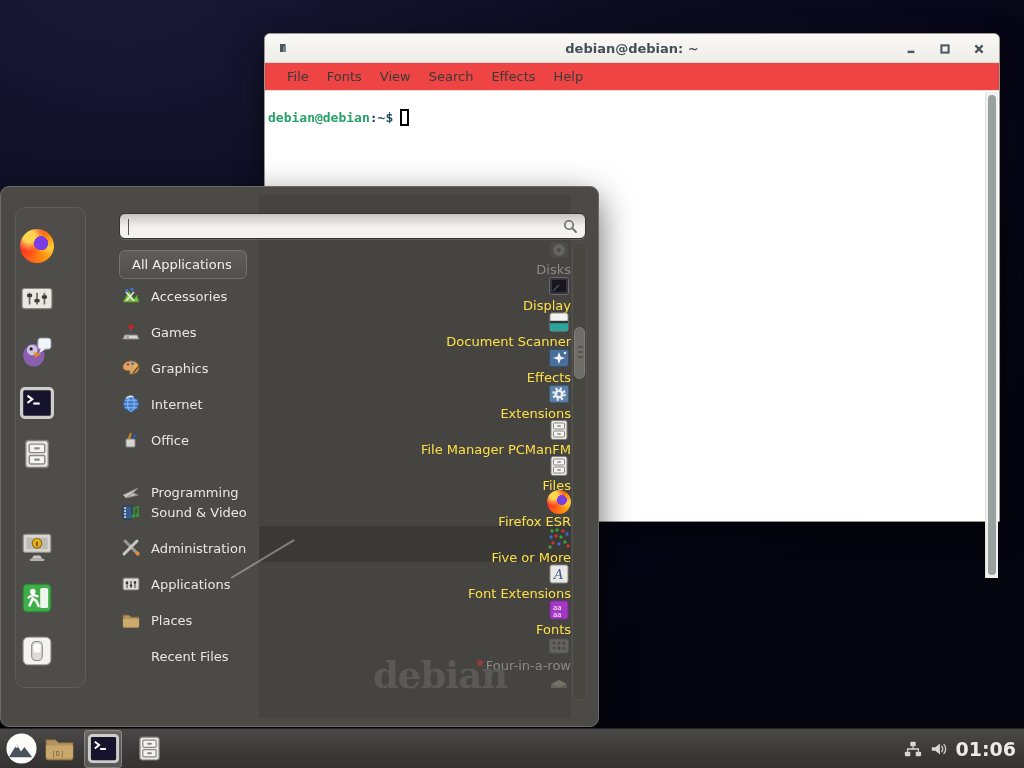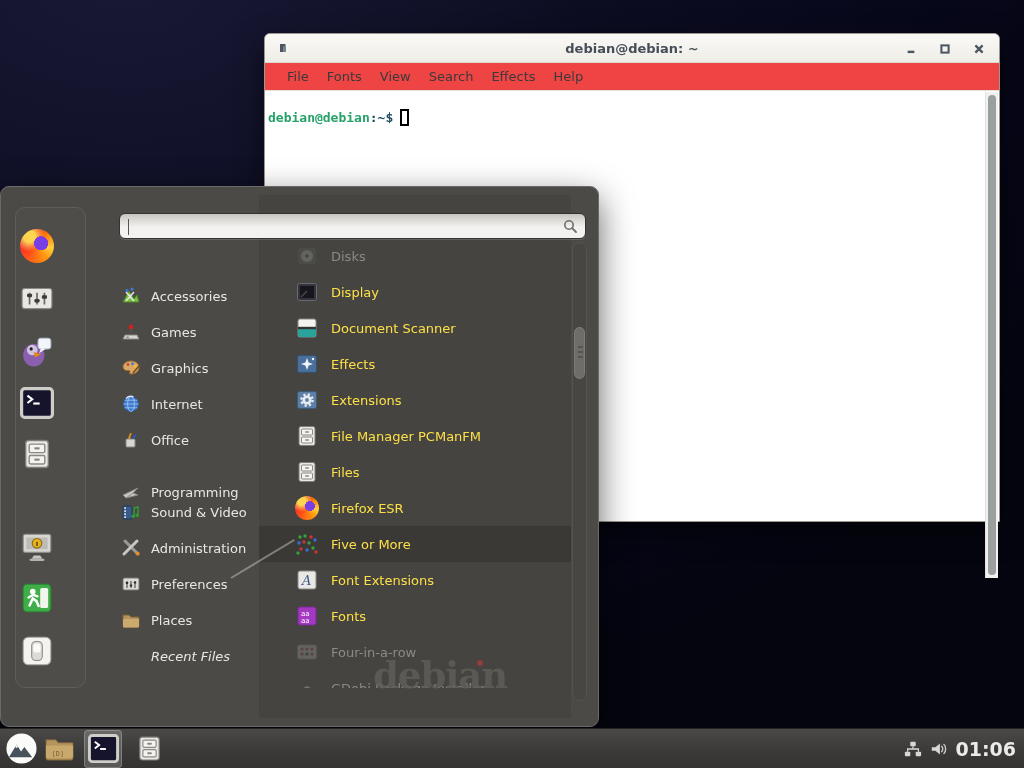--- a/index.html
+++ b/index.html
@@ -45,24 +45,24 @@
     font-size:13px; color:#222; padding-left:7px; caret-color:#222; }
   .caret { position:absolute; left:8px; top:5px; width:1px; height:16px; background:#555; }
   .search-icon { width:16px; height:16px; margin-right:7px; }
 
   .allapps-btn { position:absolute; left:118px; top:63px; width:128px; height:29px;
     background:linear-gradient(#5e5d59,#514f4b); border:1px solid #747470; border-radius:6px;
     color:#f0efec; font-size:13px; display:flex; align-items:center; padding-left:12px; cursor:pointer; }
   .cat-row { position:absolute; left:114px; width:146px; height:36px; display:flex; align-items:center; cursor:pointer; }
   .cat-ic { width:20px; height:20px; margin-left:6px; flex:none; }
   .cat-label { margin-left:10px; font-size:13px; color:#e8e7e4; white-space:nowrap; }
-  .cat-row.noicon .cat-label { margin-left:36px;font-style:italic; }
+  .cat-row.noicon .cat-label { margin-left:36px; }
 
   .apps-list { position:absolute; left:258px; top:54px; width:312px; height:447px; overflow:hidden; }
-  .app-row { position:absolute; left:0; width:100%; height:36px; display:flex; align-items:center; cursor:pointer; }
+  .app-row { position:absolute; left:0; width:100%; height:36px; display:flex; align-items:flex-end; cursor:pointer;flex-direction:column; }
   .app-row.hl { background:#3a3936; }
   .app-ic { width:24px; height:24px; margin-left:36px; flex:none; }
   .app-label { margin-left:12px; font-size:13px; color:#fde047; white-space:nowrap; }
   .dim .app-label { color:#8b8a85; }
   .dim .app-ic { opacity:.45; filter:saturate(.4); }
 
   .menu-scroll { position:absolute; left:571px; top:55px; width:15px; height:459px;
     background:#474641; border:1px solid #55544f; border-radius:8px; }
   .menu-thumb { position:absolute; left:1px; width:11px; top:84px; height:52px;
     background:#6e6d68; border:1px solid #7e7d78; border-radius:6px; }
@@ -218,20 +218,21 @@
       <span class="caret"></span>
       <input class="search-input" type="text" placeholder="" style="">
       <span class="search-icon">
         <svg viewBox="0 0 16 16">
             <circle cx="7" cy="7" r="4.2" fill="none" stroke="#6e6d68" stroke-width="1.6"></circle>
             <path d="M10.2 10.2L14 14" stroke="#6e6d68" stroke-width="1.8" stroke-linecap="round"></path>
           </svg>
       </span>
     </div>
 
+    <div class="allapps-btn">All Applications</div>
 
     <div class="cat-row" style="top:91px">
       <span class="cat-ic">
           <svg viewBox="0 0 20 20">
             <path d="M2 16L8 5l5 8 3-4 2 7z" fill="#7ac143" stroke="#4e8a22"></path>
             <path d="M5 15l8-9M5 6l8 9" stroke="#e8e8e8" stroke-width="1.5"></path>
             <circle cx="6" cy="4.5" r="1.6" fill="#3a7ad4"></circle>
             <circle cx="11" cy="3.2" r="1.6" fill="#3a7ad4"></circle>
           </svg>
         </span>
@@ -322,21 +323,21 @@
           <svg viewBox="0 0 20 20">
             <rect x="2" y="4" width="16" height="12" rx="1.6" fill="#dddbd6" stroke="#777671"></rect>
             <path d="M6 7v7M10 7v7M14 7v7" stroke="#55544f" stroke-width="1.2"></path>
             <g fill="#2f2e2a">
               <rect x="4.8" y="8" width="2.4" height="2" rx=".6"></rect>
               <rect x="8.8" y="10.5" width="2.4" height="2" rx=".6"></rect>
               <rect x="12.8" y="7.5" width="2.4" height="2" rx=".6"></rect>
             </g>
           </svg>
         </span>
-      <span class="cat-label">Preferences</span>
+      <span class="cat-label">Applications</span>
     </div>
     <div class="cat-row" style="top:415px">
       <span class="cat-ic">
           <svg viewBox="0 0 20 20">
             <path d="M2 5h6l2 2h8v9a1.5 1.5 0 0 1-1.5 1.5h-13A1.5 1.5 0 0 1 2 16z" fill="#b5935c" stroke="#7a6038"></path>
             <path d="M2 9h16v7a1.5 1.5 0 0 1-1.5 1.5h-13A1.5 1.5 0 0 1 2 16z" fill="#cbaa70"></path>
           </svg>
         </span>
       <span class="cat-label">Places</span>
     </div>

